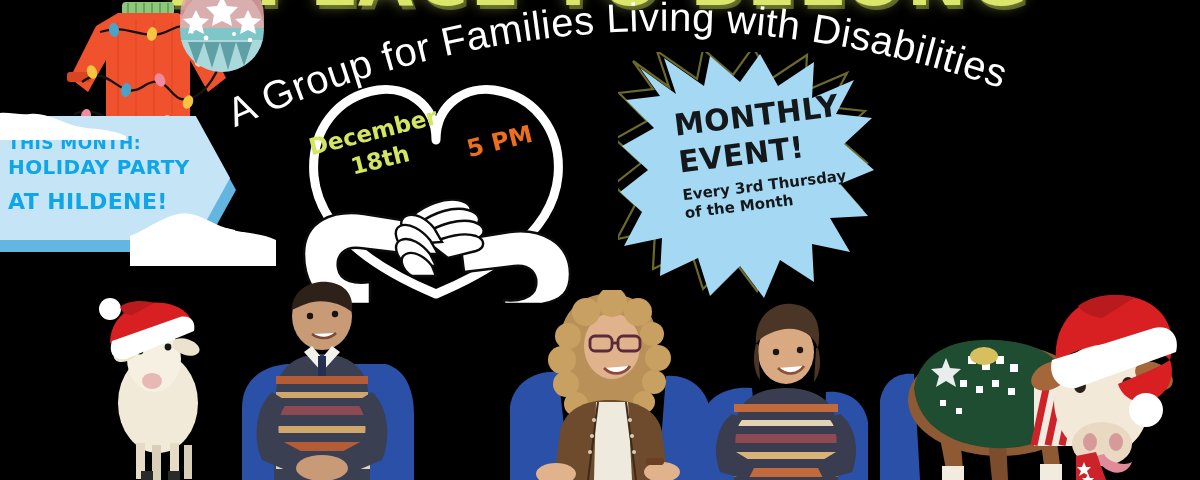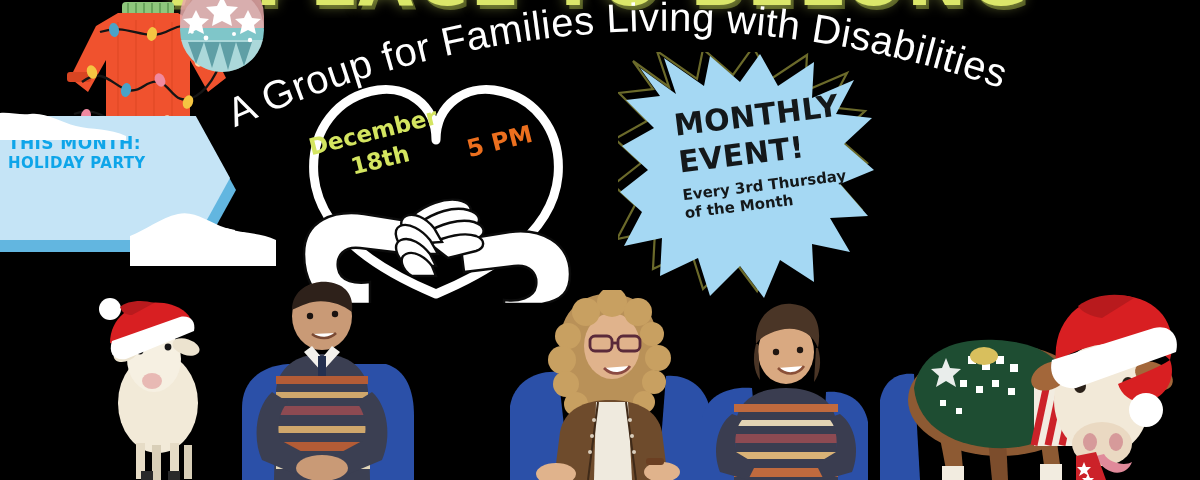--- a/index.html
+++ b/index.html
@@ -78,21 +78,21 @@
     position: absolute;
     left: 22px; top: 16px;
     width: 186px;
     color: #0ea5e9;
     font-family: "DejaVu Sans", sans-serif;
     font-weight: bold;
     letter-spacing: .4px;
     line-height: 1.30;
   }
   .banner-l1 { font-size: 17px; }
-  .banner-l2 { font-size: 15px; }
+  .banner-l2 { font-size: 20px; }
   .banner-l3 { font-size: 22px; margin-top: 8px; }
   .snow-top, .snow-bot {
     position: absolute;
     pointer-events: none;
   }
   .snow-top { left: -14px; top: 106px; width: 140px; height: 34px; }
   .snow-bot { left: 130px; top: 196px; width: 160px; height: 70px; }
 
   
   .heart { position: absolute; left: 286px; top: 78px; width: 300px; height: 225px; }
@@ -232,20 +232,21 @@
     </g>
     <rect x="41" y="0" width="18" height="12" rx="3" fill="#8ec77c"></rect>
   </svg>
 
   <div class="banner">
     <div class="banner-shadow"></div>
     <div class="banner-face"></div>
     <div class="banner-text">
       <div class="banner-l1">THIS MONTH:</div>
       <div class="banner-l2">HOLIDAY PARTY</div>
+      <div class="banner-l3">AT HILDENE!</div>
     </div>
   </div>
   <svg class="snow-top" viewBox="0 0 140 34">
     <path d="M0,34 L0,12 C14,2 30,10 44,8 C60,6 74,16 90,20 C106,24 124,22 140,30 L140,34 Z" fill="#ffffff"></path>
   </svg>
   <svg class="snow-bot" viewBox="0 0 160 70">
     <path d="M0,40 C16,34 30,22 48,18 C64,14 78,26 96,32 C112,38 130,36 146,44 L146,70 L0,70 Z" fill="#ffffff"></path>
     <path d="M96,32 l5,22 4,-20 Z" fill="#ffffff"></path>
     <path d="M112,36 l4,26 4,-24 Z" fill="#ffffff"></path>
     <path d="M128,40 l4,18 4,-16 Z" fill="#ffffff"></path>

